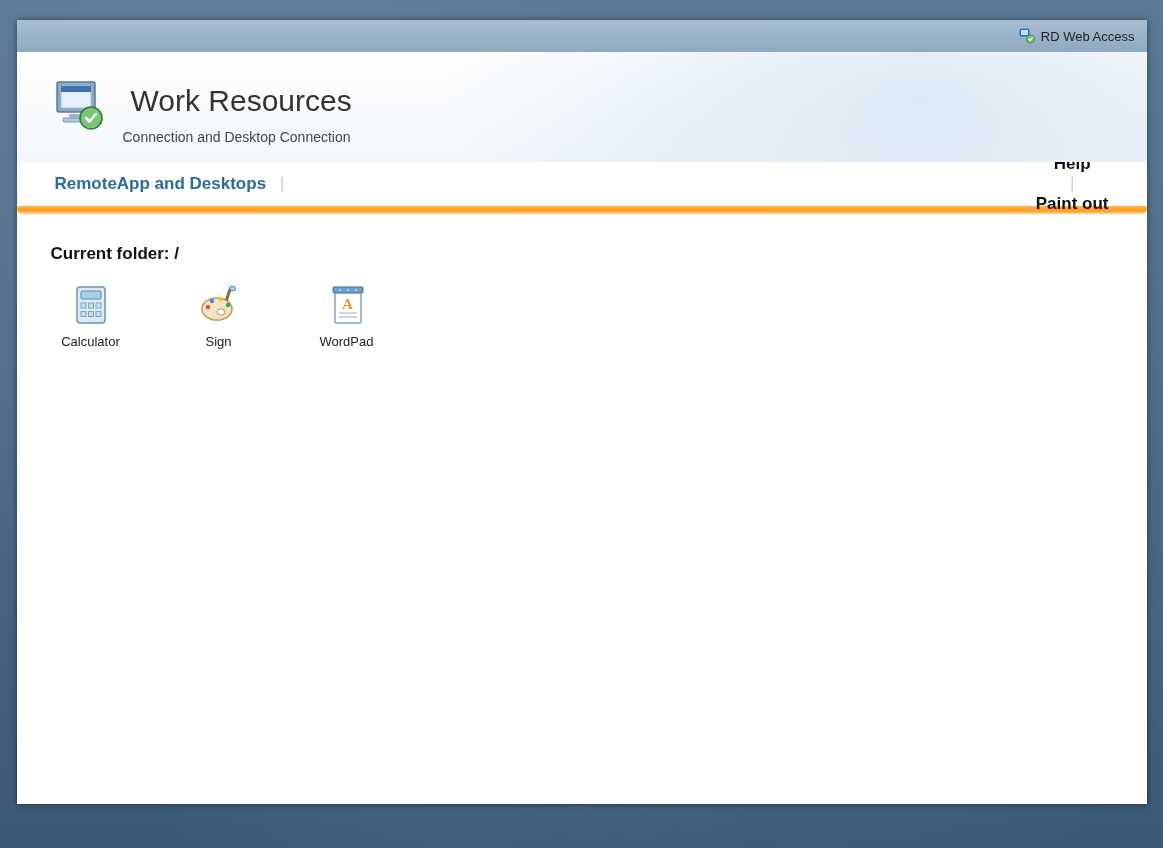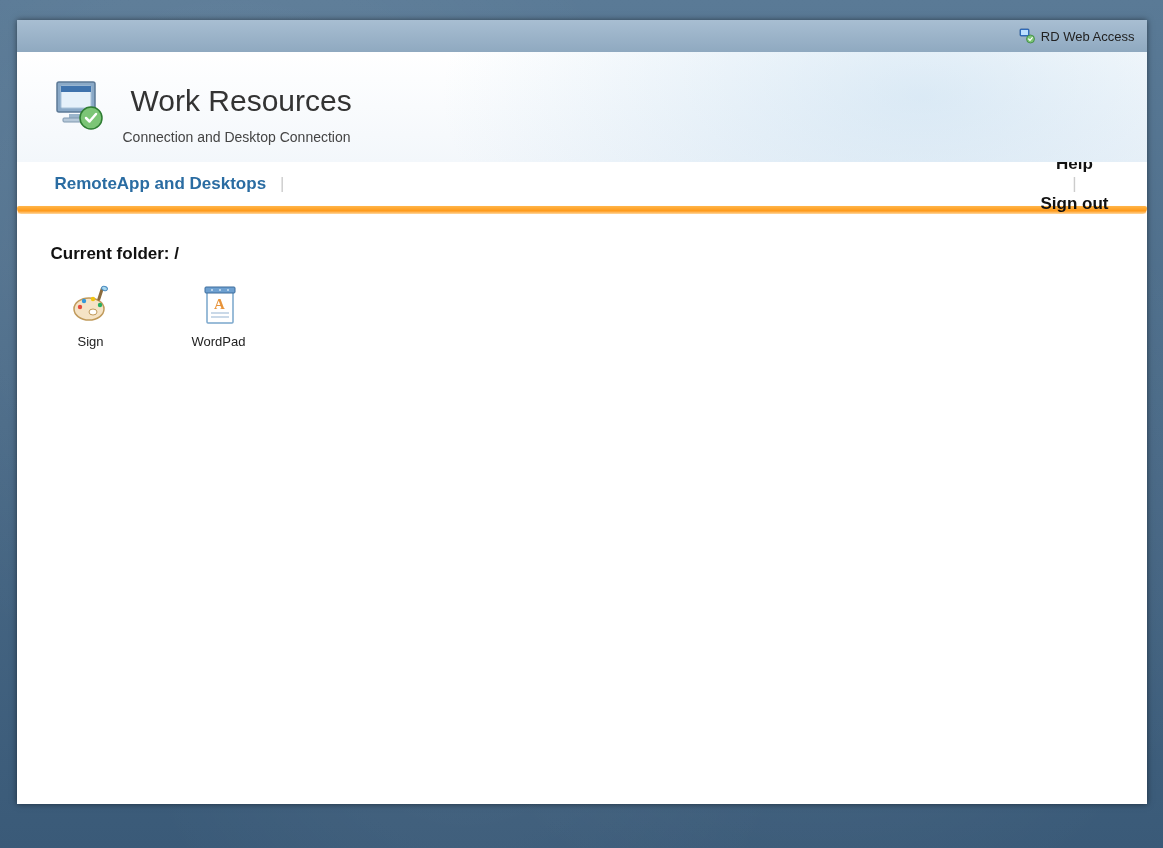--- a/index.html
+++ b/index.html
@@ -147,31 +147,46 @@
   </div>
 
   <div class="navbar">
     <div class="left">
       <span class="tab-active">RemoteApp and Desktops</span>
       <span class="sep">|</span>
     </div>
     <div class="right">
       <span class="link">Help</span>
       <span class="sep">|</span>
-      <span class="link">Sign out</span>
+      <span class="link">Paint out</span>
     </div>
   </div>
 
   <div class="orange-bar"></div>
 
   <div class="content">
     <h3>Current folder: /</h3>
 
     <div class="apps">
 
+      <div class="app">
+        <span class="icon-wrap">
+          <svg viewBox="0 0 40 40" width="40" height="40">
+            <rect x="6" y="2" width="28" height="36" rx="3" fill="#dfeaf4" stroke="#6f91b3" stroke-width="1.5"></rect>
+            <rect x="10" y="6" width="20" height="8" rx="1" fill="#a8cfe8" stroke="#5d87ab"></rect>
+            <rect x="10" y="18" width="5" height="5" fill="#c8def0" stroke="#7fa3c2"></rect>
+            <rect x="17.5" y="18" width="5" height="5" fill="#c8def0" stroke="#7fa3c2"></rect>
+            <rect x="25" y="18" width="5" height="5" fill="#c8def0" stroke="#7fa3c2"></rect>
+            <rect x="10" y="26.5" width="5" height="5" fill="#c8def0" stroke="#7fa3c2"></rect>
+            <rect x="17.5" y="26.5" width="5" height="5" fill="#c8def0" stroke="#7fa3c2"></rect>
+            <rect x="25" y="26.5" width="5" height="5" fill="#c8def0" stroke="#7fa3c2"></rect>
+          </svg>
+        </span>
+        <span>Calculator</span>
+      </div>
 
       <div class="app">
         <span class="icon-wrap">
           <svg viewBox="0 0 40 40" width="40" height="40">
             <ellipse cx="18" cy="24" rx="15" ry="11" fill="#f5e3c5" stroke="#c09a5b" stroke-width="1.5"></ellipse>
             <ellipse cx="22" cy="27" rx="4" ry="3" fill="#fff" stroke="#c09a5b"></ellipse>
             <circle cx="9" cy="22" r="2.2" fill="#e74c3c"></circle>
             <circle cx="13" cy="16" r="2.2" fill="#3498db"></circle>
             <circle cx="22" cy="14" r="2.2" fill="#f1c40f"></circle>
             <circle cx="29" cy="20" r="2.2" fill="#27ae60"></circle>

